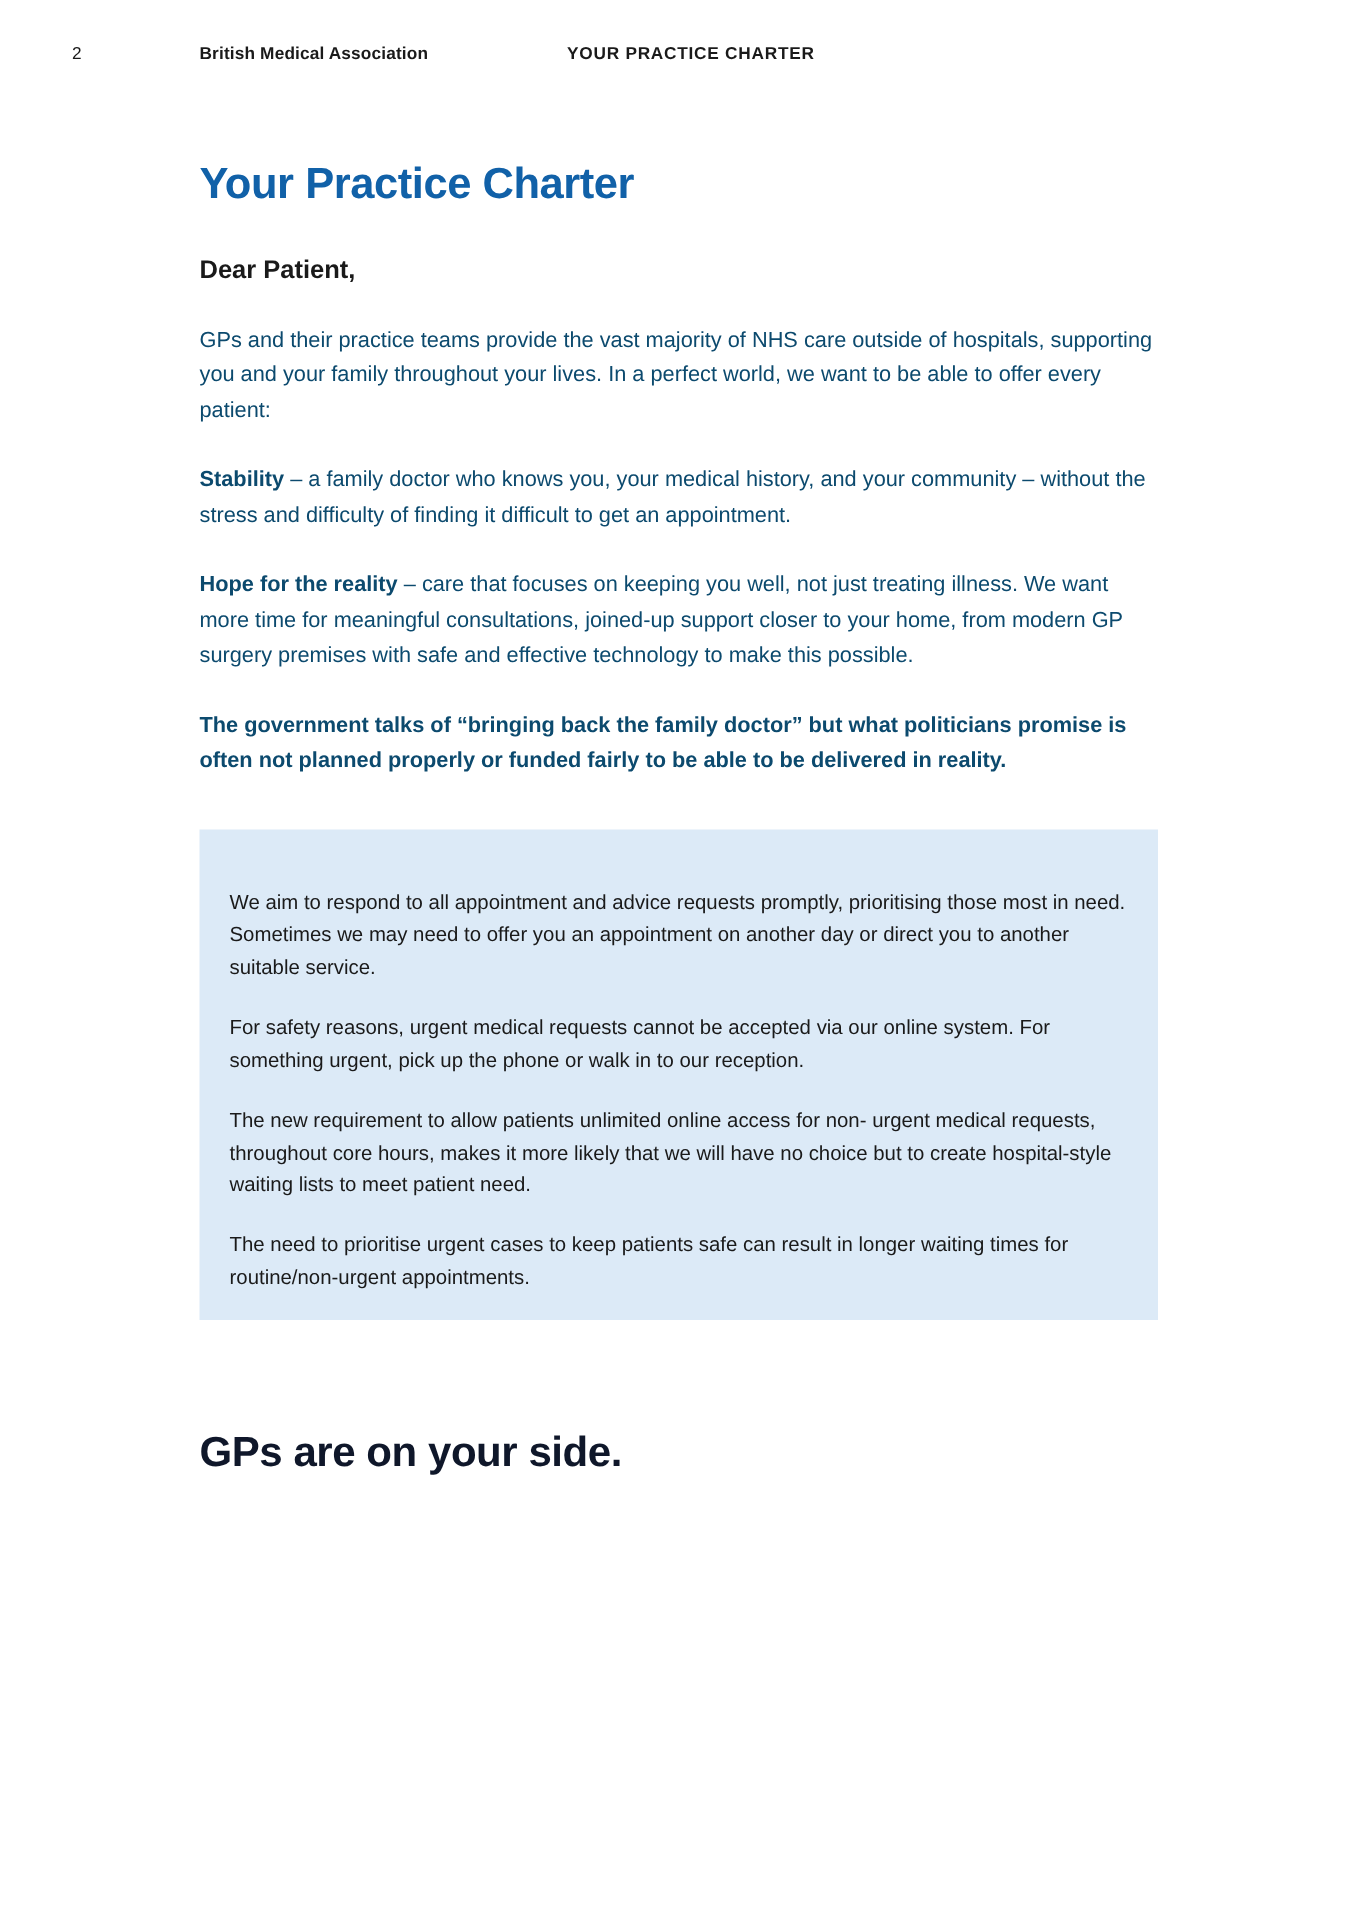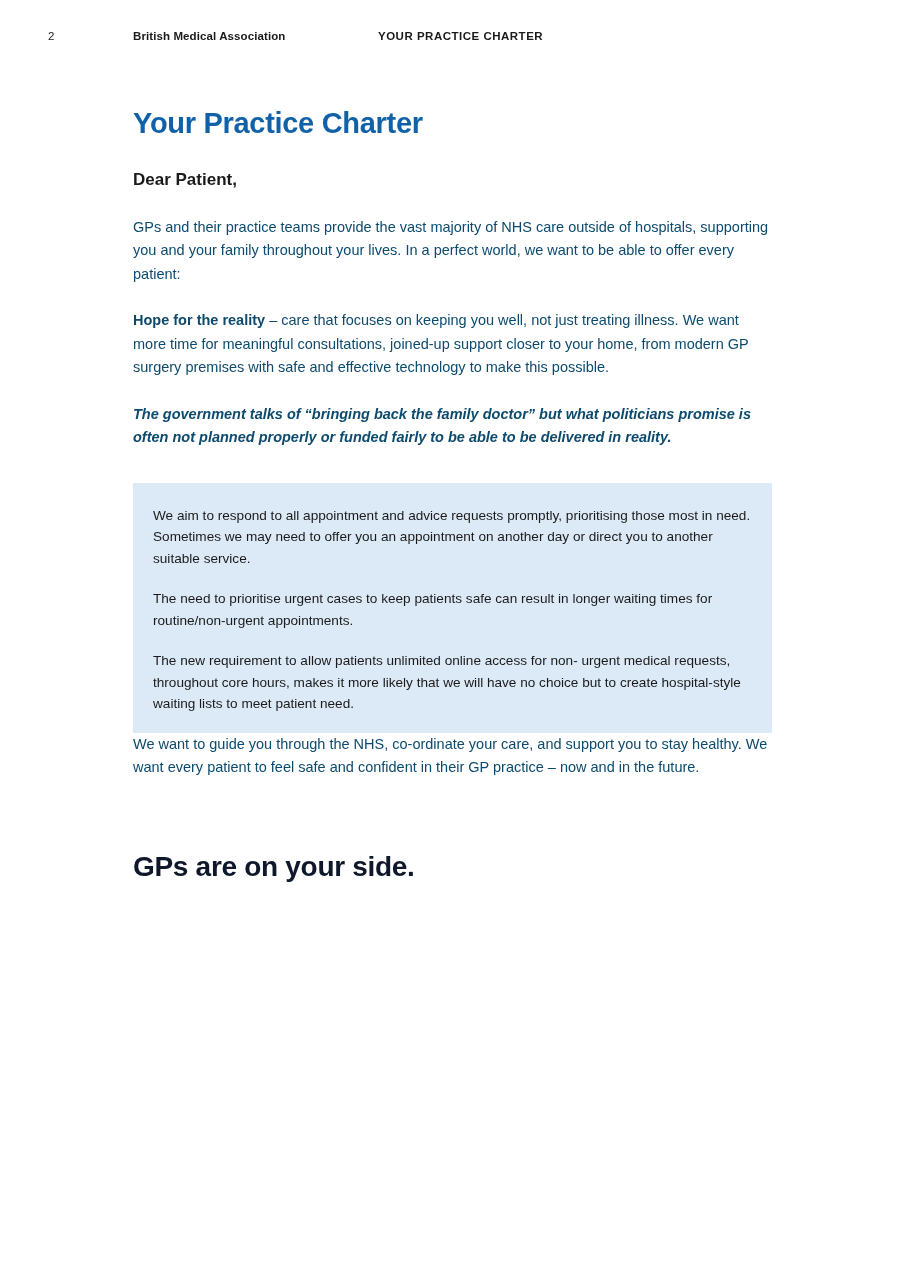--- a/index.html
+++ b/index.html
@@ -85,27 +85,26 @@
     font-size: 14.5px;
     line-height: 1.62;
     margin: 0 0 23px 0;
     color: #0c4a6e;
   }
   p.body-para .lead {
     font-weight: bold;
   }
   p.all-bold {
     font-weight: bold;
-    font-style: italic;
   }
 
   
   .callout {
     background: #dceaf7;
-    padding: 22px 20px 18px 20px;
+    padding: 38px 20px 18px 20px;
     margin: 33px 0 0 0;
     box-sizing: border-box;
     width: 639px;
   }
   .callout p {
     font-size: 13.6px;
     line-height: 1.58;
     margin: 0 0 19px 0;
     color: #1a1a1a;
   }
@@ -138,29 +137,30 @@
 
   <div class="content">
 
     <h1 class="title">Your Practice Charter</h1>
 
     <p class="salutation">Dear Patient,</p>
 
     <p class="body-para">GPs and their practice teams provide the vast majority of NHS care outside of hospitals, supporting you and your family throughout your lives. In a perfect world, we want to be able to offer every patient:</p>
 
 
+    <p class="body-para"><span class="lead">Stability</span><span> – a family doctor who knows you, your medical history, and your community – without the stress and difficulty of finding it difficult to get an appointment.</span></p>
 
     <p class="body-para"><span class="lead">Hope for the reality</span><span> – care that focuses on keeping you well, not just treating illness. We want more time for meaningful consultations, joined-up support closer to your home, from modern GP surgery premises with safe and effective technology to make this possible.</span></p>
 
     <p class="body-para all-bold">The government talks of “bringing back the family doctor” but what politicians promise is often not planned properly or funded fairly to be able to be delivered in reality.</p>
 
     <div class="callout">
       <p>We aim to respond to all appointment and advice requests promptly, prioritising those most in need. Sometimes we may need to offer you an appointment on another day or direct you to another suitable service.</p>
+      <p>For safety reasons, urgent medical requests cannot be accepted via our online system. For something urgent, pick up the phone or walk in to our reception.</p>
+      <p>The new requirement to allow patients unlimited online access for non- urgent medical requests, throughout core hours, makes it more likely that we will have no choice but to create hospital-style waiting lists to meet patient need.</p>
       <p>The need to prioritise urgent cases to keep patients safe can result in longer waiting times for routine/non-urgent appointments.</p>
-      <p>The new requirement to allow patients unlimited online access for non- urgent medical requests, throughout core hours, makes it more likely that we will have no choice but to create hospital-style waiting lists to meet patient need.</p>
     </div>
 
-    <p class="body-para after-callout">We want to guide you through the NHS, co-ordinate your care, and support you to stay healthy. We want every patient to feel safe and confident in their GP practice – now and in the future.</p>
 
     <h2 class="closing">GPs are on your side.</h2>
 
   </div>
 </div>
 
 </body></html>

